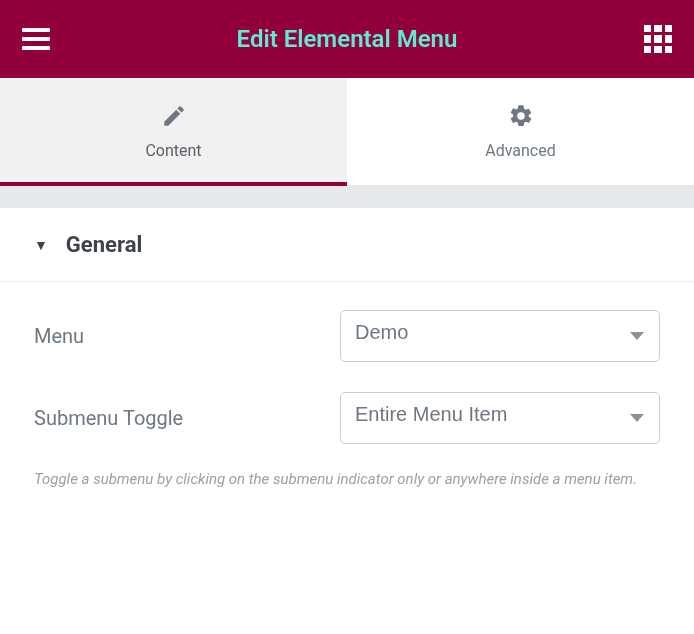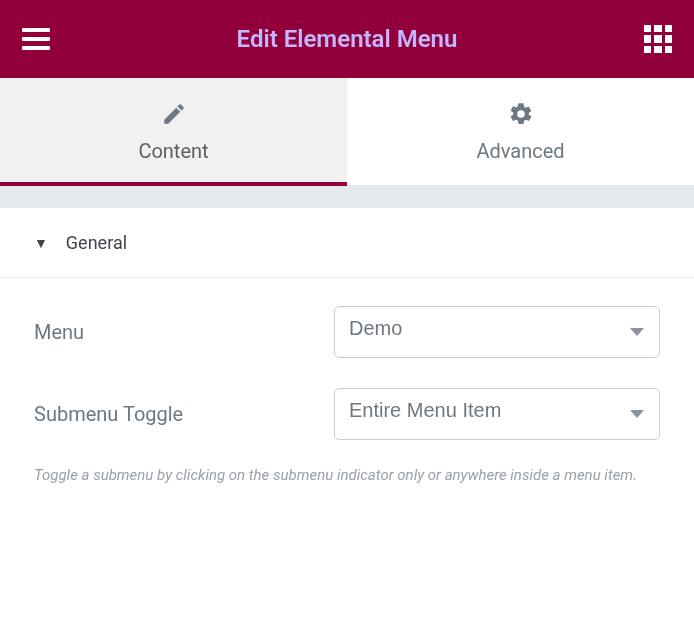--- a/index.html
+++ b/index.html
@@ -7,21 +7,21 @@
 
   .header {
     background: #92003b;
     height: 78px;
     display: flex;
     align-items: center;
     justify-content: space-between;
     padding: 0 22px;
   }
   .header-title {
-    color: #c4b5fd;
+    color: #5eead4;
     font-size: 24px;
     font-weight: 600;
     text-align: center;
     flex: 1;
   }
   .hamburger { width: 28px; height: 22px; display: flex; flex-direction: column; justify-content: space-between; cursor: pointer; }
   .hamburger span { display: block; height: 4px; background: #fff; border-radius: 1px; }
   .apps-grid { width: 28px; height: 28px; display: grid; grid-template-columns: repeat(3,1fr); grid-template-rows: repeat(3,1fr); gap: 3px; cursor: pointer; }
   .apps-grid span { background: #fff; width: 100%; height: 100%; }
 
@@ -32,21 +32,21 @@
     border-bottom: 1px solid #e6e6e6;
   }
   .tab {
     flex: 1;
     display: flex;
     flex-direction: column;
     align-items: center;
     justify-content: center;
     gap: 12px;
     color: #6d7882;
-    font-size: 20px;
+    font-size: 16px;
     cursor: pointer;
     position: relative;
   }
   .tab.active {
     background: #f1f1f1;
     color: #5a6068;
   }
   .tab.active::after {
     content: "";
     position: absolute;
@@ -60,27 +60,28 @@
 
   .section-header {
     display: flex;
     align-items: center;
     gap: 18px;
     padding: 24px 34px;
     border-bottom: 1px solid #eceef0;
     cursor: pointer;
   }
   .section-header .caret { color: #3f444b; font-size: 14px; }
-  .section-title { font-size: 18px; font-weight: 400; color: #3f444b; }
+  .section-title { font-size: 22px; font-weight: 700; color: #3f444b; }
 
   .form { padding: 28px 34px 0 34px; }
   .row {
     display: flex;
     align-items: center;
     margin-bottom: 30px;
+    gap: 6px;
   }
   .row-label {
     width: 300px;
     font-size: 20px;
     color: #6d7882;
   }
   .row-control { flex: 1; }
 
   .select {
     position: relative;

